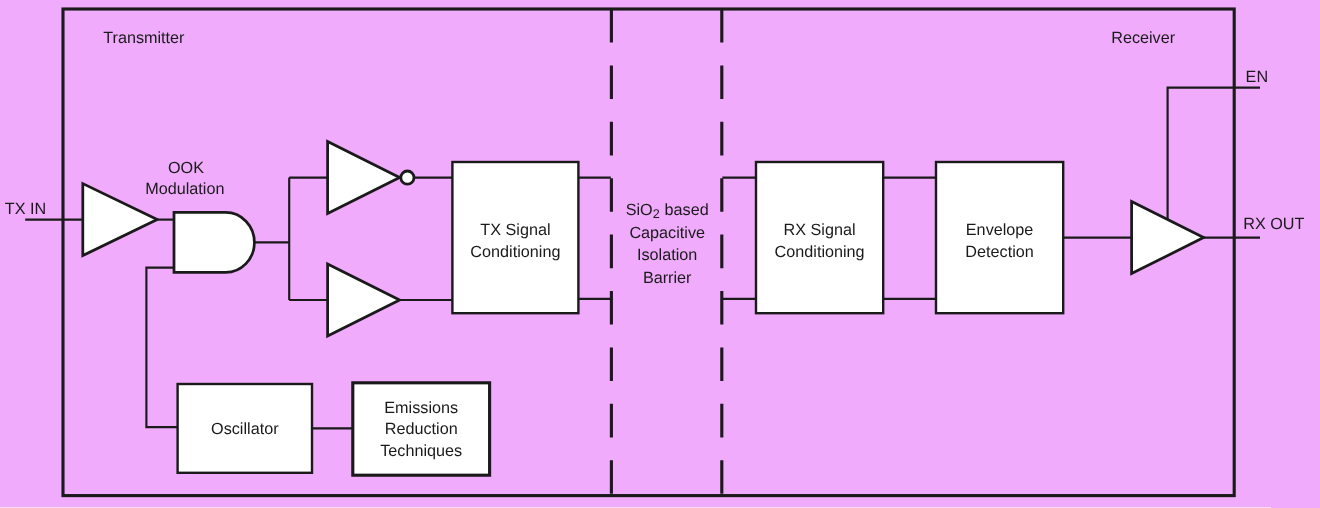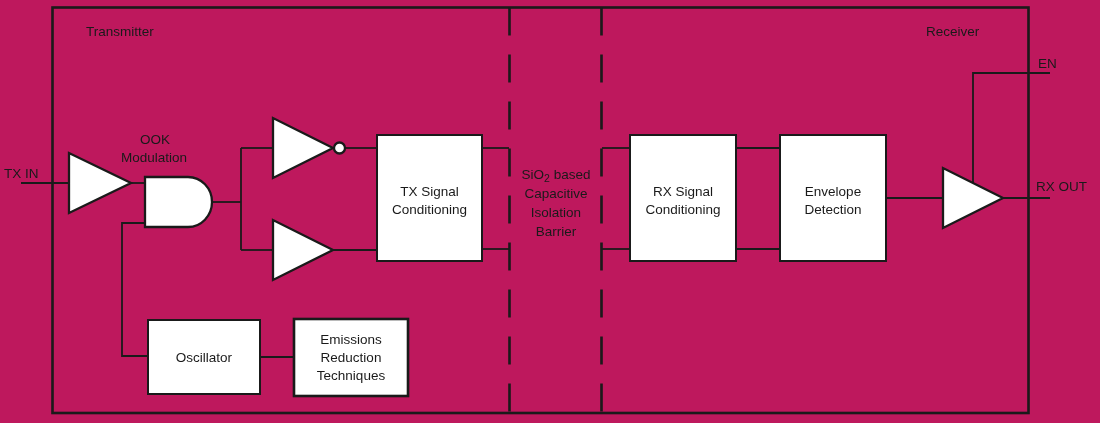--- a/index.html
+++ b/index.html
@@ -1,20 +1,20 @@
 <!DOCTYPE html>
 <html><head>
 <meta charset="utf-8">
 <style>
   html, body { margin: 0; padding: 0; background: #ffffff; }
   .stage {
     position: relative;
     width: 1100px;
     height: 423px;
-    background: #be185d;
+    background: #f0abfc;
     overflow: hidden;
   }
   svg { display: block; }
   .lbl {
     font-family: "Liberation Sans", sans-serif;
     font-size: 13.5px;
     fill: #1a1a1a;
   }
   .sub { font-size: 10.5px; }
   .wire  { stroke: #1a1a1a; stroke-width: 1.8; fill: none; }

